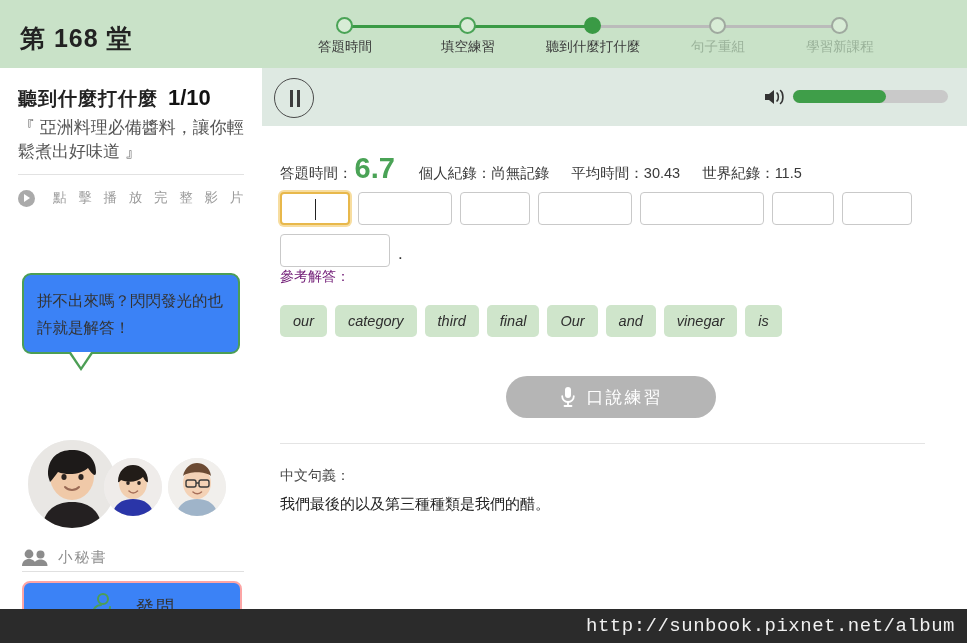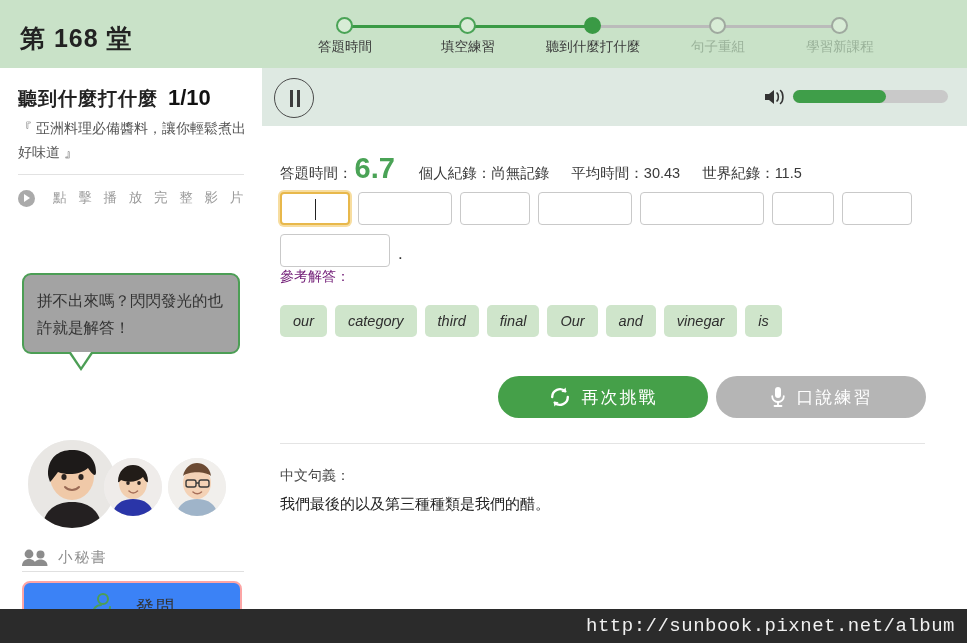--- a/index.html
+++ b/index.html
@@ -47,21 +47,21 @@
   
   .sidebar {
     position:absolute; left:0; top:68px; width:262px; height:575px;
     background:#fff;
   }
   .sb-head { position:absolute; left:18px; top:17px; }
   .sb-head .t1 { font-size:19px; font-weight:bold; color:#222; letter-spacing:1px; }
   .sb-head .t2 { font-size:22px; font-weight:bold; color:#111; margin-left:10px; }
   .sb-sub {
     position:absolute; left:18px; top:48px; width:228px;
-    font-size:14px; color:#555; line-height:24px;
+    font-size:17px; color:#555; line-height:24px;
   }
   .sb-divider {
     position:absolute; left:18px; top:106px; width:226px; height:1px; background:#e2e2e2;
   }
   .sb-play {
     position:absolute; left:18px; top:117px; width:230px; height:26px;
     display:flex; align-items:center; cursor:pointer;
   }
   .play-ico {
     width:17px; height:17px; border-radius:50%; background:#aaaaaa;
@@ -71,21 +71,21 @@
     content:""; position:absolute; left:6px; top:4.5px;
     border-left:6px solid #fff; border-top:4px solid transparent; border-bottom:4px solid transparent;
   }
   .sb-play .txt {
     margin-left:18px; font-size:13.5px; color:#9a9a9a; letter-spacing:4px;
   }
 
   
   .bubble {
     position:absolute; left:22px; top:205px; width:218px;
-    border:2px solid #4c9e55; border-radius:9px; background:#a3a3a3;
+    border:2px solid #4c9e55; border-radius:9px; background:#3b82f6;
     padding:12px 13px 11px 13px;
   }
   .bubble p { font-size:15.5px; color:#333; line-height:27px; }
   .bubble .tail-o, .bubble .tail-i {
     position:absolute; left:44px; width:0; height:0;
   }
   .bubble .tail-o {
     bottom:-19px; border-left:13px solid transparent; border-right:13px solid transparent;
     border-top:19px solid #4c9e55;
   }
@@ -321,31 +321,20 @@
       <span class="grp"><span>平均時間：</span><span>30.43</span></span>
       <span class="grp"><span>世界紀錄：</span><span>11.5</span></span>
     </div>
 
     <div class="boxes" id="boxes"><div class="bx focused" style="width: 70px;"></div><div class="bx" style="width: 94px;"></div><div class="bx" style="width: 70px;"></div><div class="bx" style="width: 94px;"></div><div class="bx" style="width: 124px;"></div><div class="bx" style="width: 62px;"></div><div class="bx" style="width: 70px;"></div><div class="bx" style="width: 110px;"></div><span class="period">.</span></div>
 
     <div class="ref-label">參考解答：</div>
     <div class="chips" id="chips"><span class="chip">our</span><span class="chip">category</span><span class="chip">third</span><span class="chip">final</span><span class="chip">Our</span><span class="chip">and</span><span class="chip">vinegar</span><span class="chip">is</span></div>
 
     <div class="btn-row">
-      <div class="abtn green">
-        <span class="ic">
-          <svg width="22" height="22" viewBox="0 0 22 22">
-            <path d="M3.2 11a7.8 7.8 0 0 1 13.1-5.7" stroke="#fff" stroke-width="2.4" fill="none" stroke-linecap="round"></path>
-            <path d="M18.8 11a7.8 7.8 0 0 1-13.1 5.7" stroke="#fff" stroke-width="2.4" fill="none" stroke-linecap="round"></path>
-            <path d="M16.6 1.4l0.6 4.8-4.8-0.2z" fill="#fff"></path>
-            <path d="M5.4 20.6l-0.6-4.8 4.8 0.2z" fill="#fff"></path>
-          </svg>
-        </span>
-        <span>再次挑戰</span>
-      </div>
       <div class="abtn gray">
         <span class="ic">
           <svg width="16" height="22" viewBox="0 0 16 22">
             <rect x="5" y="1" width="6" height="11" rx="3" fill="#fff"></rect>
             <path d="M2.2 10.2a5.8 5.8 0 0 0 11.6 0" stroke="#fff" stroke-width="1.8" fill="none" stroke-linecap="round"></path>
             <line x1="8" y1="16" x2="8" y2="19.5" stroke="#fff" stroke-width="1.8" stroke-linecap="round"></line>
             <line x1="4.5" y1="20" x2="11.5" y2="20" stroke="#fff" stroke-width="1.8" stroke-linecap="round"></line>
           </svg>
         </span>
         <span>口說練習</span>

